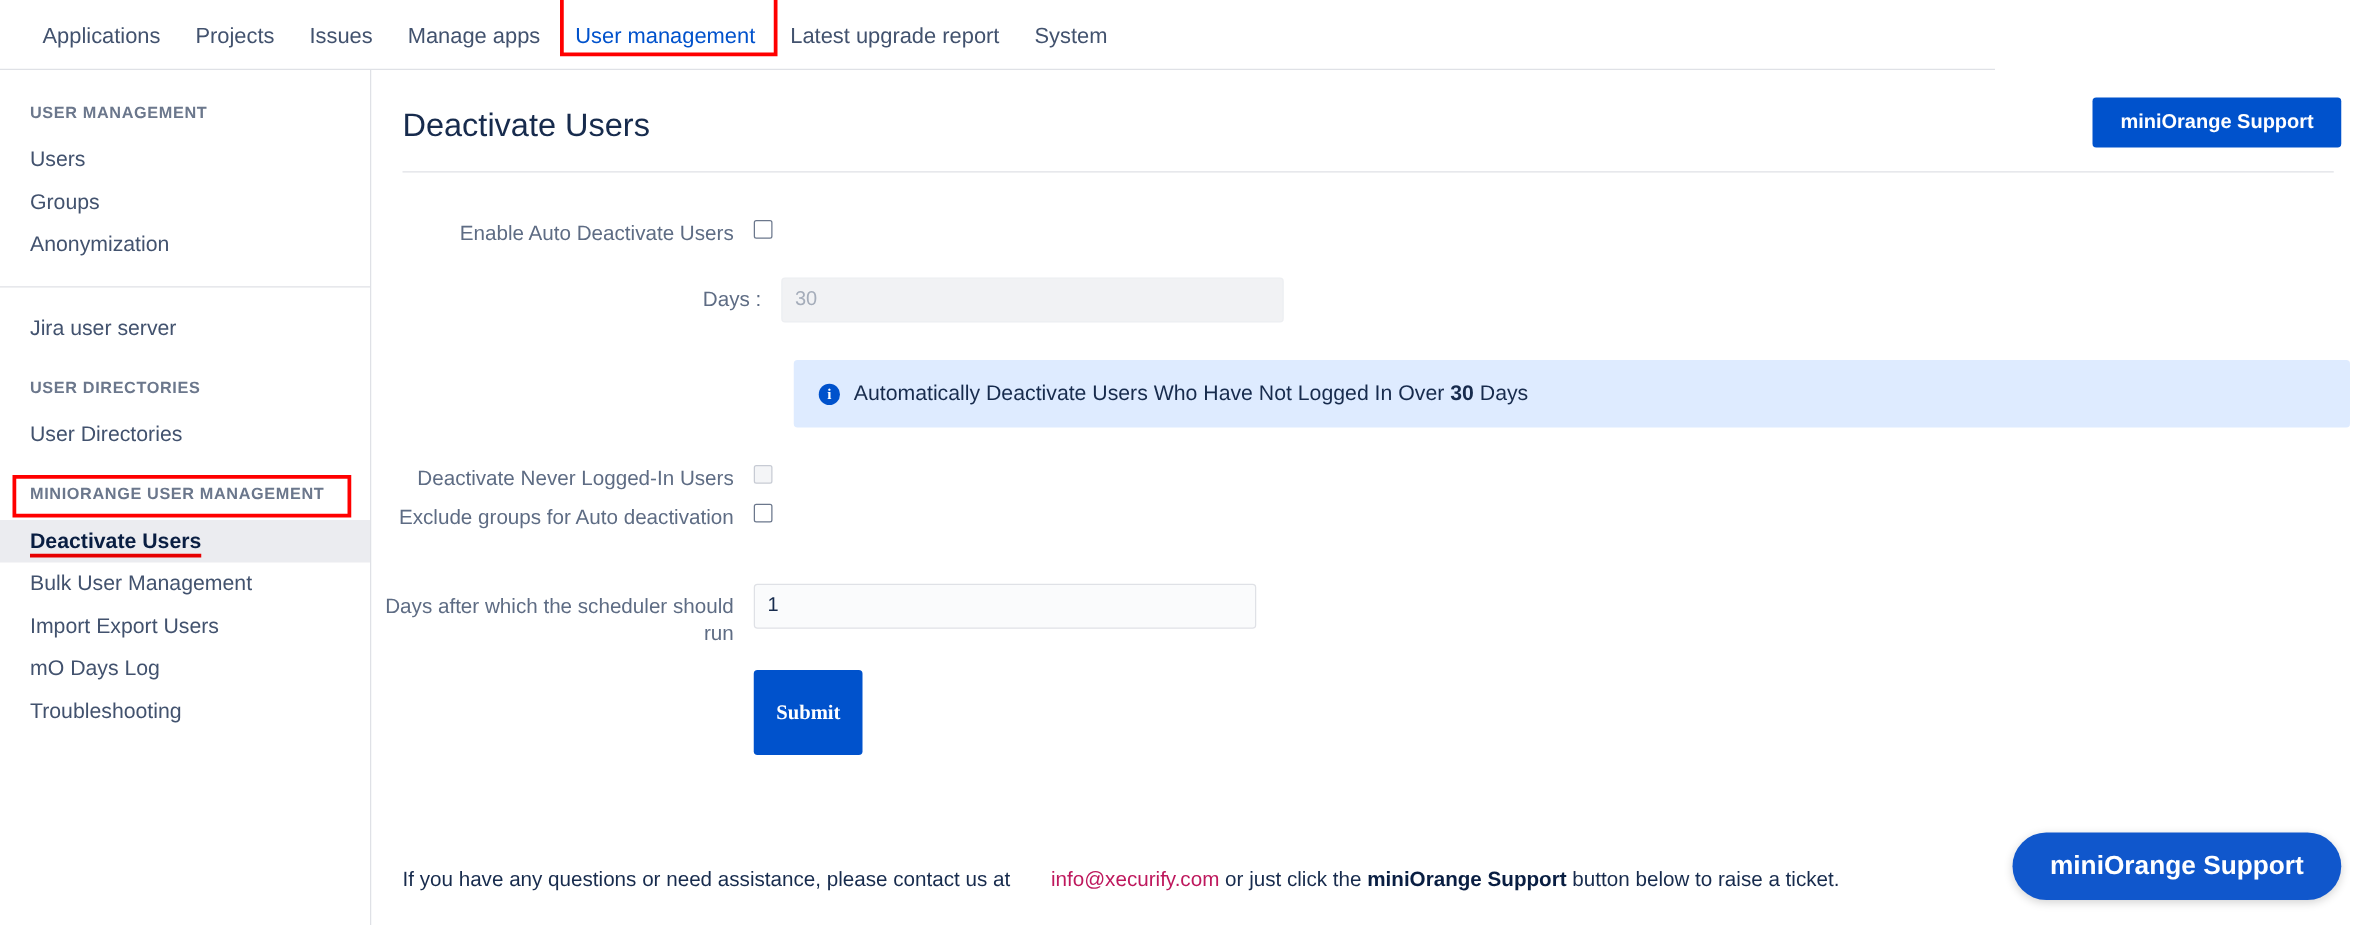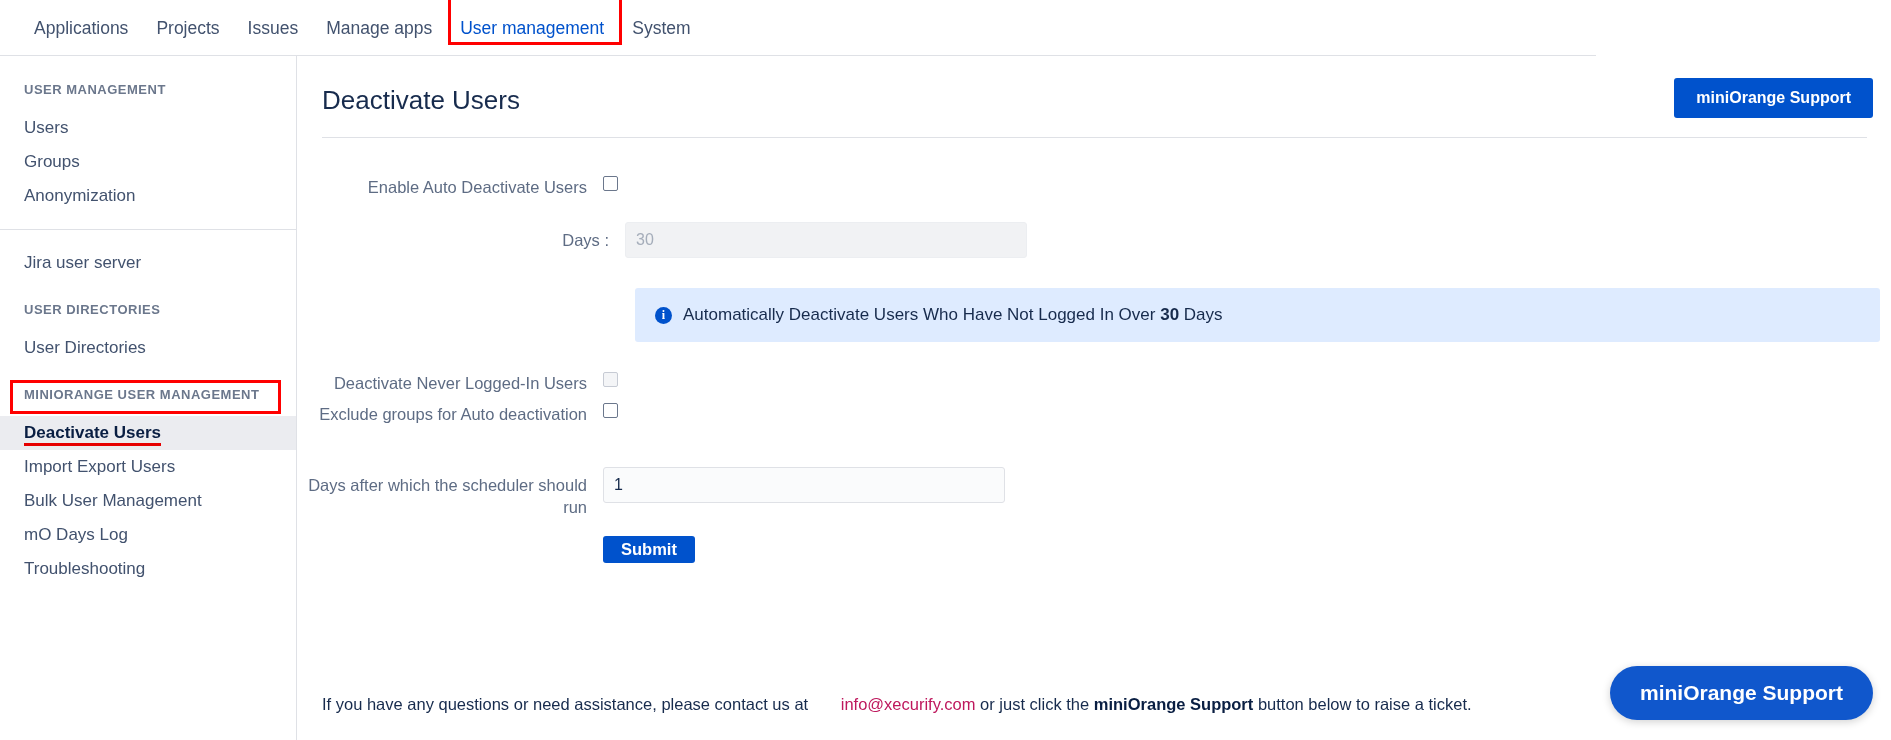--- a/index.html
+++ b/index.html
@@ -213,23 +213,23 @@
     font-family: "Liberation Serif", serif;
   }
 
   #submit-btn {
     background: #0052cc;
     color: #ffffff;
     border: none;
     border-radius: 3px;
     font-size: 16.5px;
     font-weight: bold;
-    padding: 4px 18px;
-    cursor: pointer;
-    font-family: Liberation Sans, sans-serif;
+    padding: 24px 18px;
+    cursor: pointer;
+    font-family: Liberation Serif, serif;
   }
 
   
   #footer-note {
     position: absolute;
     left: 24px; bottom: 26px;
     font-size: 16.5px;
     color: #172b4d;
     white-space: nowrap;
   }
@@ -255,20 +255,21 @@
 <body>
 
 <div id="topnav">
   <div class="nav-item">Applications</div>
   <div class="nav-item">Projects</div>
   <div class="nav-item">Issues</div>
   <div class="nav-item">Manage apps</div>
   <div class="nav-highlight-wrap">
     <div class="nav-item active">User management</div>
   </div>
+  <div class="nav-item">Latest upgrade report</div>
   <div class="nav-item">System</div>
 </div>
 
 <div id="sidebar">
   <div class="side-heading">USER MANAGEMENT</div>
   <div class="side-item"><span class="lbl">Users</span></div>
   <div class="side-item"><span class="lbl">Groups</span></div>
   <div class="side-item"><span class="lbl">Anonymization</span></div>
 
   <div class="side-divider"></div>
@@ -277,22 +278,22 @@
 
   <div class="side-gap"></div>
 
   <div class="side-heading">USER DIRECTORIES</div>
   <div class="side-item"><span class="lbl">User Directories</span></div>
 
   <div class="side-gap"></div>
 
   <div class="side-heading heading-highlight">MINIORANGE USER MANAGEMENT</div>
   <div class="side-item active"><span class="lbl">Deactivate Users</span></div>
+  <div class="side-item"><span class="lbl">Bulk User Management</span></div>
   <div class="side-item"><span class="lbl">Import Export Users</span></div>
-  <div class="side-item"><span class="lbl">Bulk User Management</span></div>
   <div class="side-item"><span class="lbl">mO Days Log</span></div>
   <div class="side-item"><span class="lbl">Troubleshooting</span></div>
 </div>
 
 <div id="main">
 
   <div id="page-header">
     <h1 id="page-title">Deactivate Users</h1>
   </div>
 

